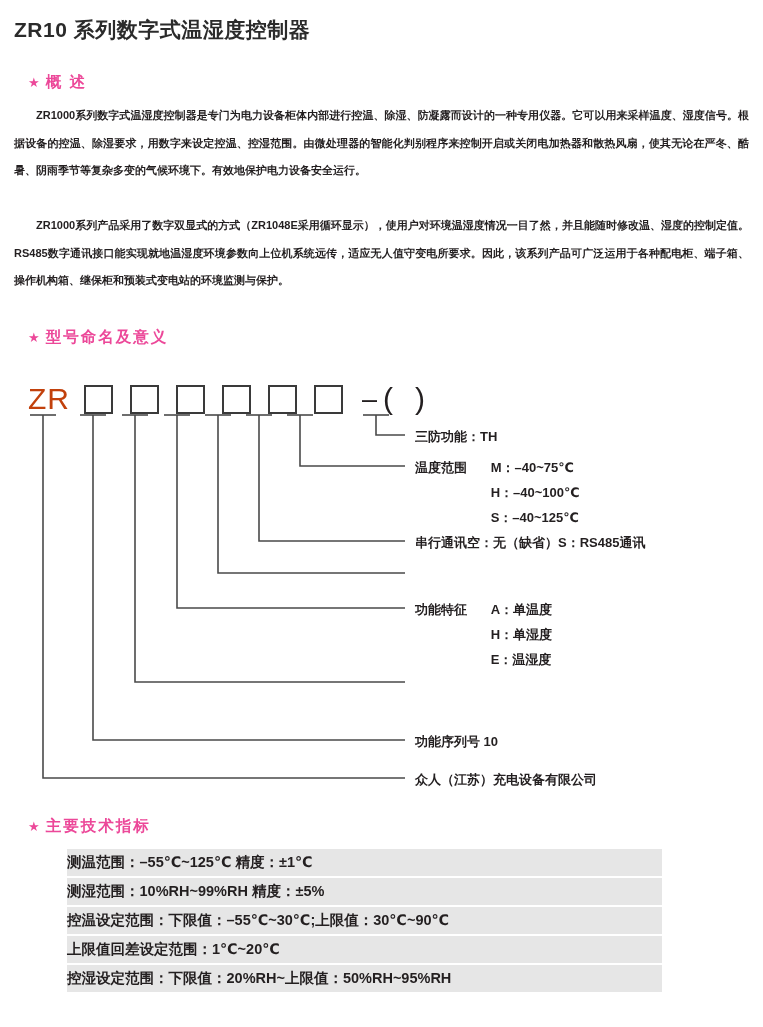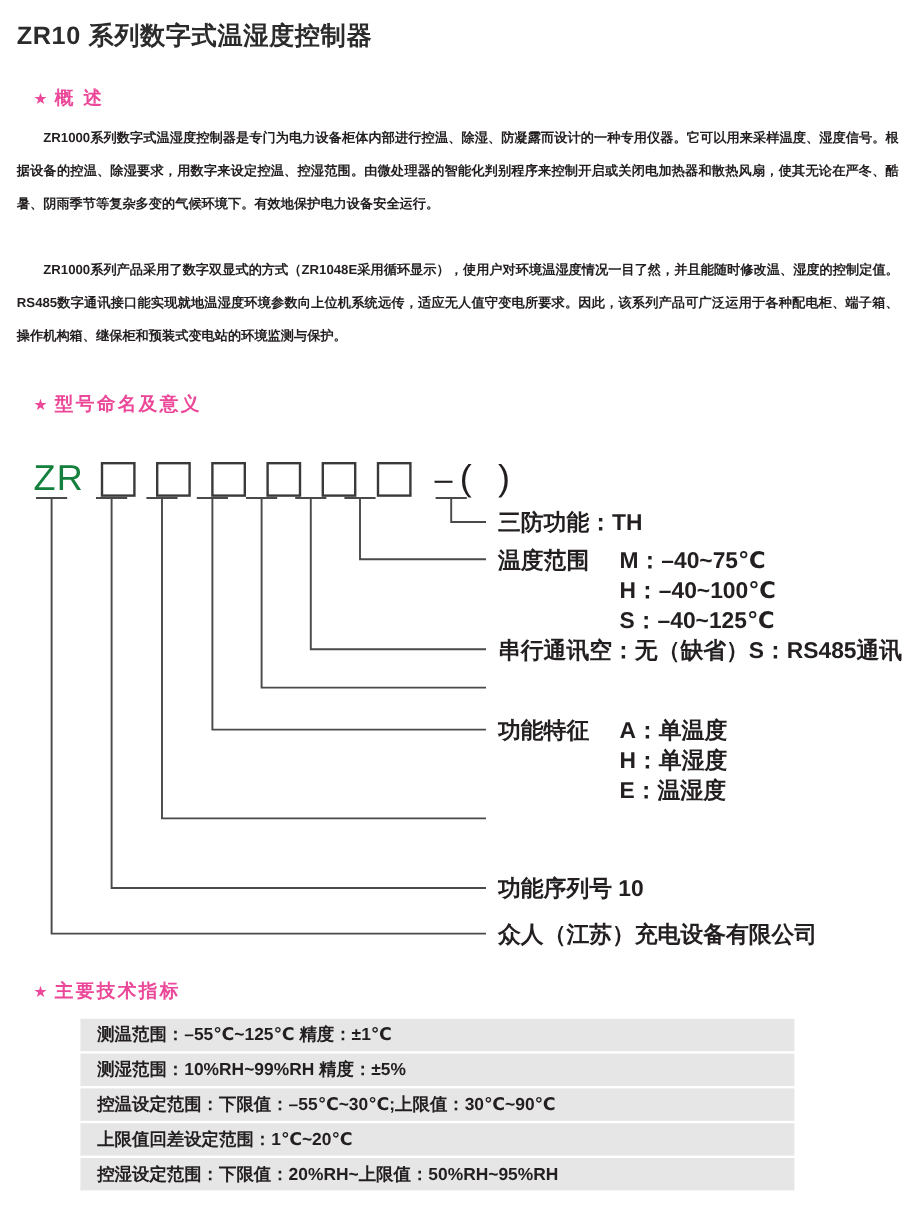--- a/index.html
+++ b/index.html
@@ -80,21 +80,21 @@
     top: 16px;
     height: 46px;
     display: flex;
     align-items: center;
     gap: 0;
   }
   .code-prefix {
     font-size: 30px;
     font-weight: 500;
     letter-spacing: 1px;
-    color: #15803d;
+    color: #c2410c;
     margin-right: 14px;
   }
   .code-box {
     width: 25px;
     height: 25px;
     border: 2px solid #3a3a3a;
     margin-right: 17px;
     background: #ffffff;
   }
   .code-dash {
@@ -105,21 +105,21 @@
   .code-paren {
     font-size: 30px;
     color: #231f20;
     letter-spacing: 22px;
   }
 
   
   .leader-label {
     position: absolute;
     left: 415px;
-    font-size: 19px;
+    font-size: 13px;
     font-weight: bold;
     color: #231f20;
     white-space: nowrap;
     line-height: 25px;
   }
   .leader-label .lbl-title { font-weight: bold; }
   .opt-line { white-space: nowrap; text-align: center; }
   .indent-opts {
     display: inline-block;
     vertical-align: top;
@@ -133,21 +133,21 @@
     left: 67px;
     top: 849px;
     width: 595px;
   }
   .spec-row {
     height: 27px;
     background: #e6e6e6;
     margin-bottom: 2px;
     display: flex;
     align-items: center;
-    padding-left: 14px;
+    padding-left: 0;
     box-sizing: border-box;
     font-size: 14.5px;
     font-weight: bold;
     color: #231f20;
     white-space: nowrap;
   }
 </style>
 </head>
 <body>
 

